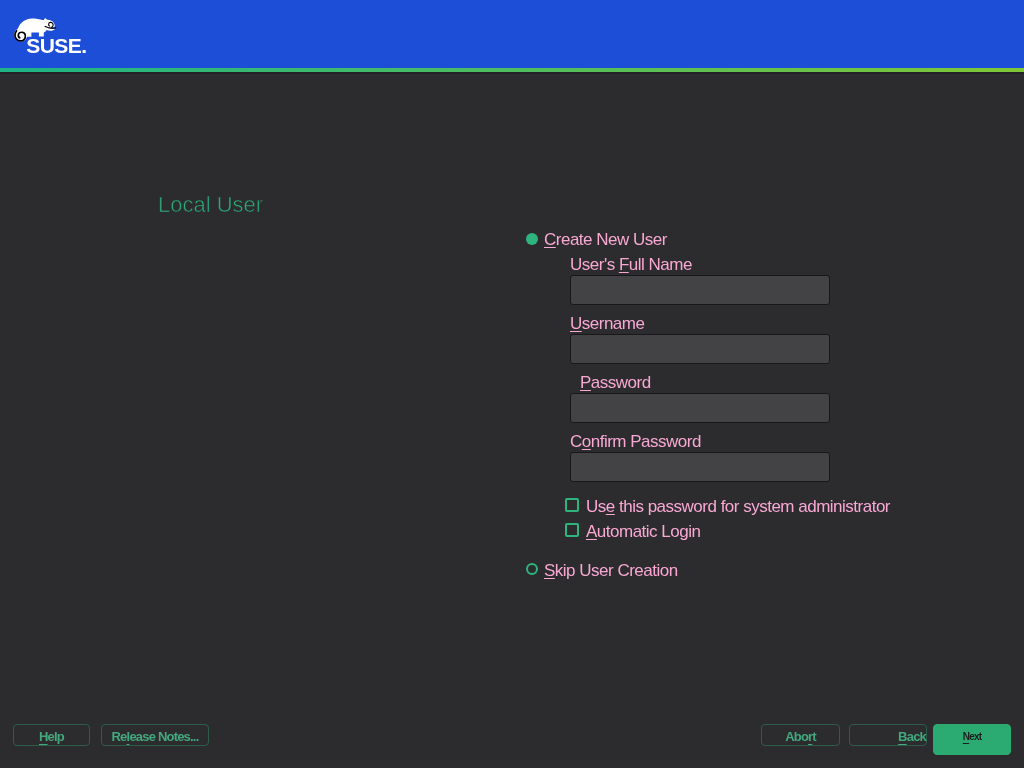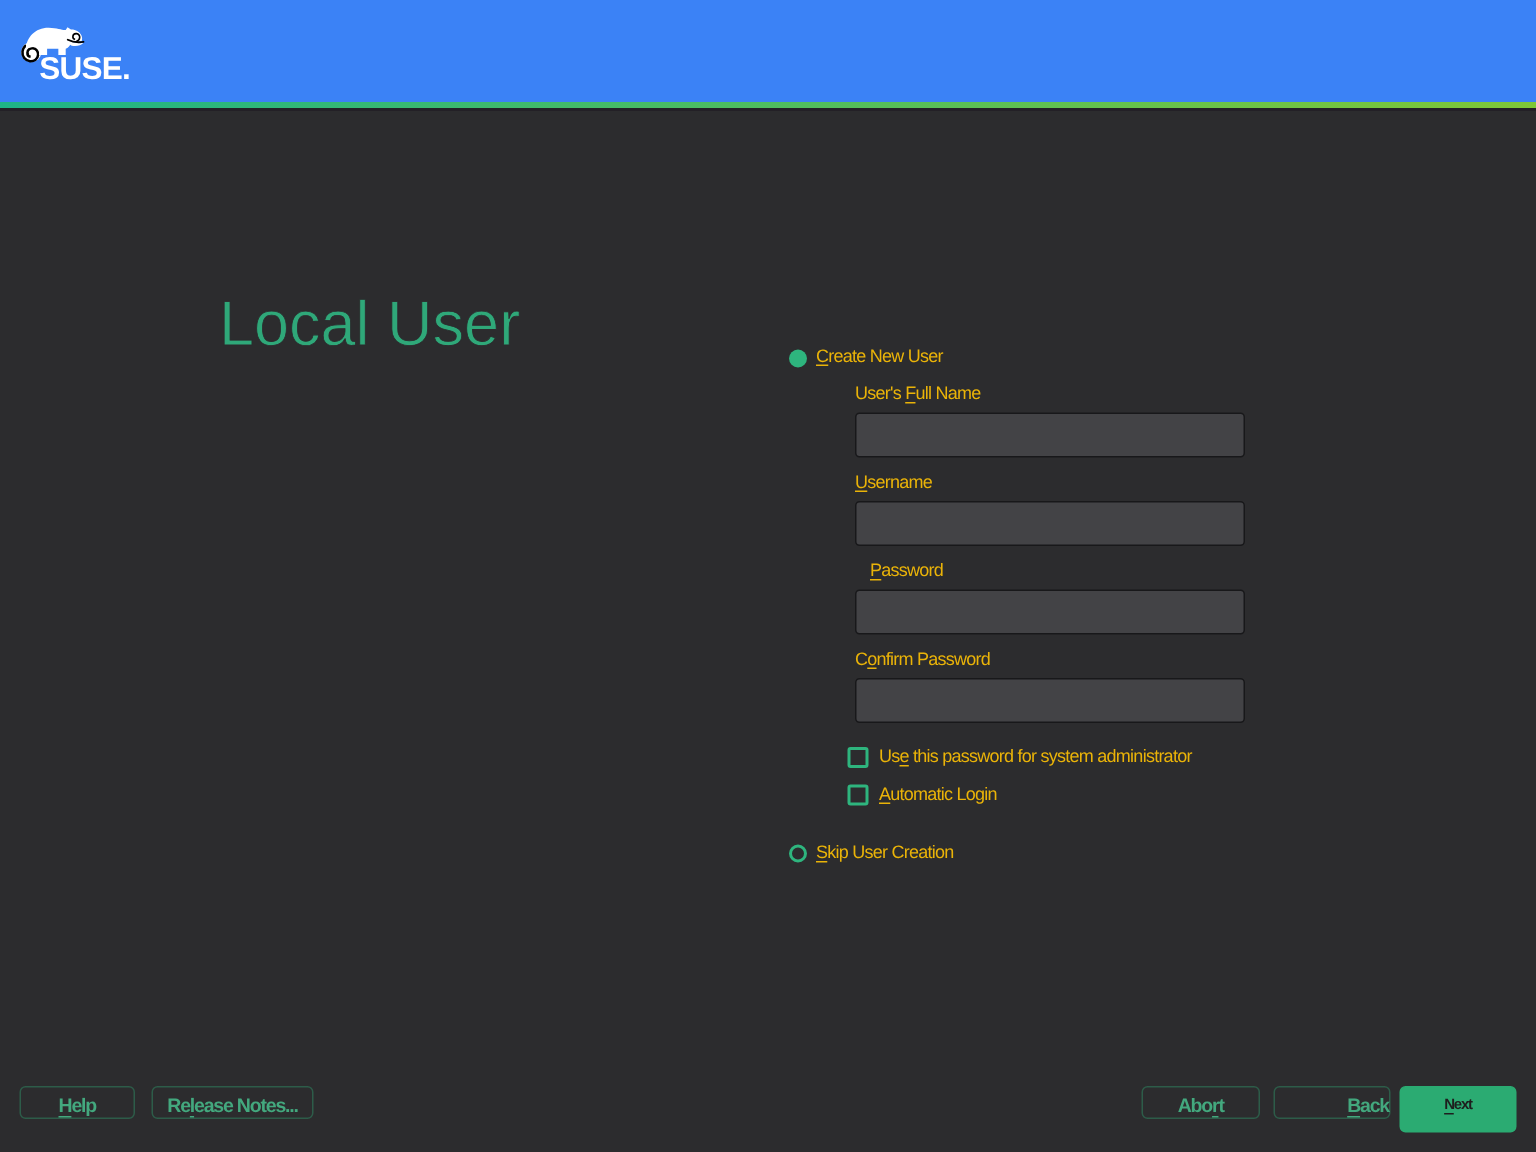--- a/index.html
+++ b/index.html
@@ -1,21 +1,21 @@
 <!DOCTYPE html>
 <html><head>
 <meta charset="utf-8">
 <style>
 * { margin:0; padding:0; box-sizing:border-box; }
 html,body { width:1024px; height:768px; background:#2c2c2e; font-family:"Liberation Sans",sans-serif; overflow:hidden; position:relative; }
-.hdr { position:absolute; top:0; left:0; width:1024px; height:68px; background:#3b82f6; }
+.hdr { position:absolute; top:0; left:0; width:1024px; height:68px; background:#1d4ed8; }
 .gline { position:absolute; top:68px; left:0; width:1024px; height:4px; background:linear-gradient(90deg,#1eb487,#7fc737); }
 .gshadow { position:absolute; top:72px; left:0; width:1024px; height:2px; background:#232026; }
-.title { position:absolute; left:146px; top:192px; font-size:42px; color:#2fa879; -webkit-text-stroke:0.55px #2c2c2e; }
-.lbl { position:absolute; color:#eab308; font-size:12px; letter-spacing:-0.5px; white-space:nowrap; }
+.title { position:absolute; left:158px; top:192px; font-size:22px; color:#2fa879; -webkit-text-stroke:0.55px #2c2c2e; }
+.lbl { position:absolute; color:#f9a8d4; font-size:17px; letter-spacing:-0.5px; white-space:nowrap; }
 .lbl u { text-decoration:underline; text-decoration-thickness:1px; text-underline-offset:2px; }
 .inp { position:absolute; left:570px; width:260px; height:30px; background:#434346; border:1px solid #18181a; border-radius:3px; }
 .radio-on { position:absolute; width:12px; height:12px; border-radius:50%; background:#2eb57e; }
 .radio-off { position:absolute; width:12px; height:12px; border-radius:50%; border:2px solid #2eb57e; background:transparent; }
 .cb { position:absolute; width:14px; height:14px; border:2px solid #2eb57e; border-radius:2px; background:transparent; }
 .btn { position:absolute; top:724px; height:22px; border:1px solid #2d5c49; border-radius:4px; color:#43a87e; font-size:13px; font-weight:bold; letter-spacing:-0.8px; text-align:center; line-height:23px; }
 .btn u { text-decoration:underline; text-decoration-thickness:1px; text-underline-offset:3px; }
 .btn-next { position:absolute; top:724px; height:31px; background:#2bab72; border:1px solid #2bab72; border-radius:4px; color:#1e1e1e; font-size:10px; font-weight:bold; letter-spacing:-0.8px; text-align:center; line-height:23px; }
 .btn-next u { text-decoration:underline; text-decoration-thickness:1px; text-underline-offset:3px; }
 </style>

